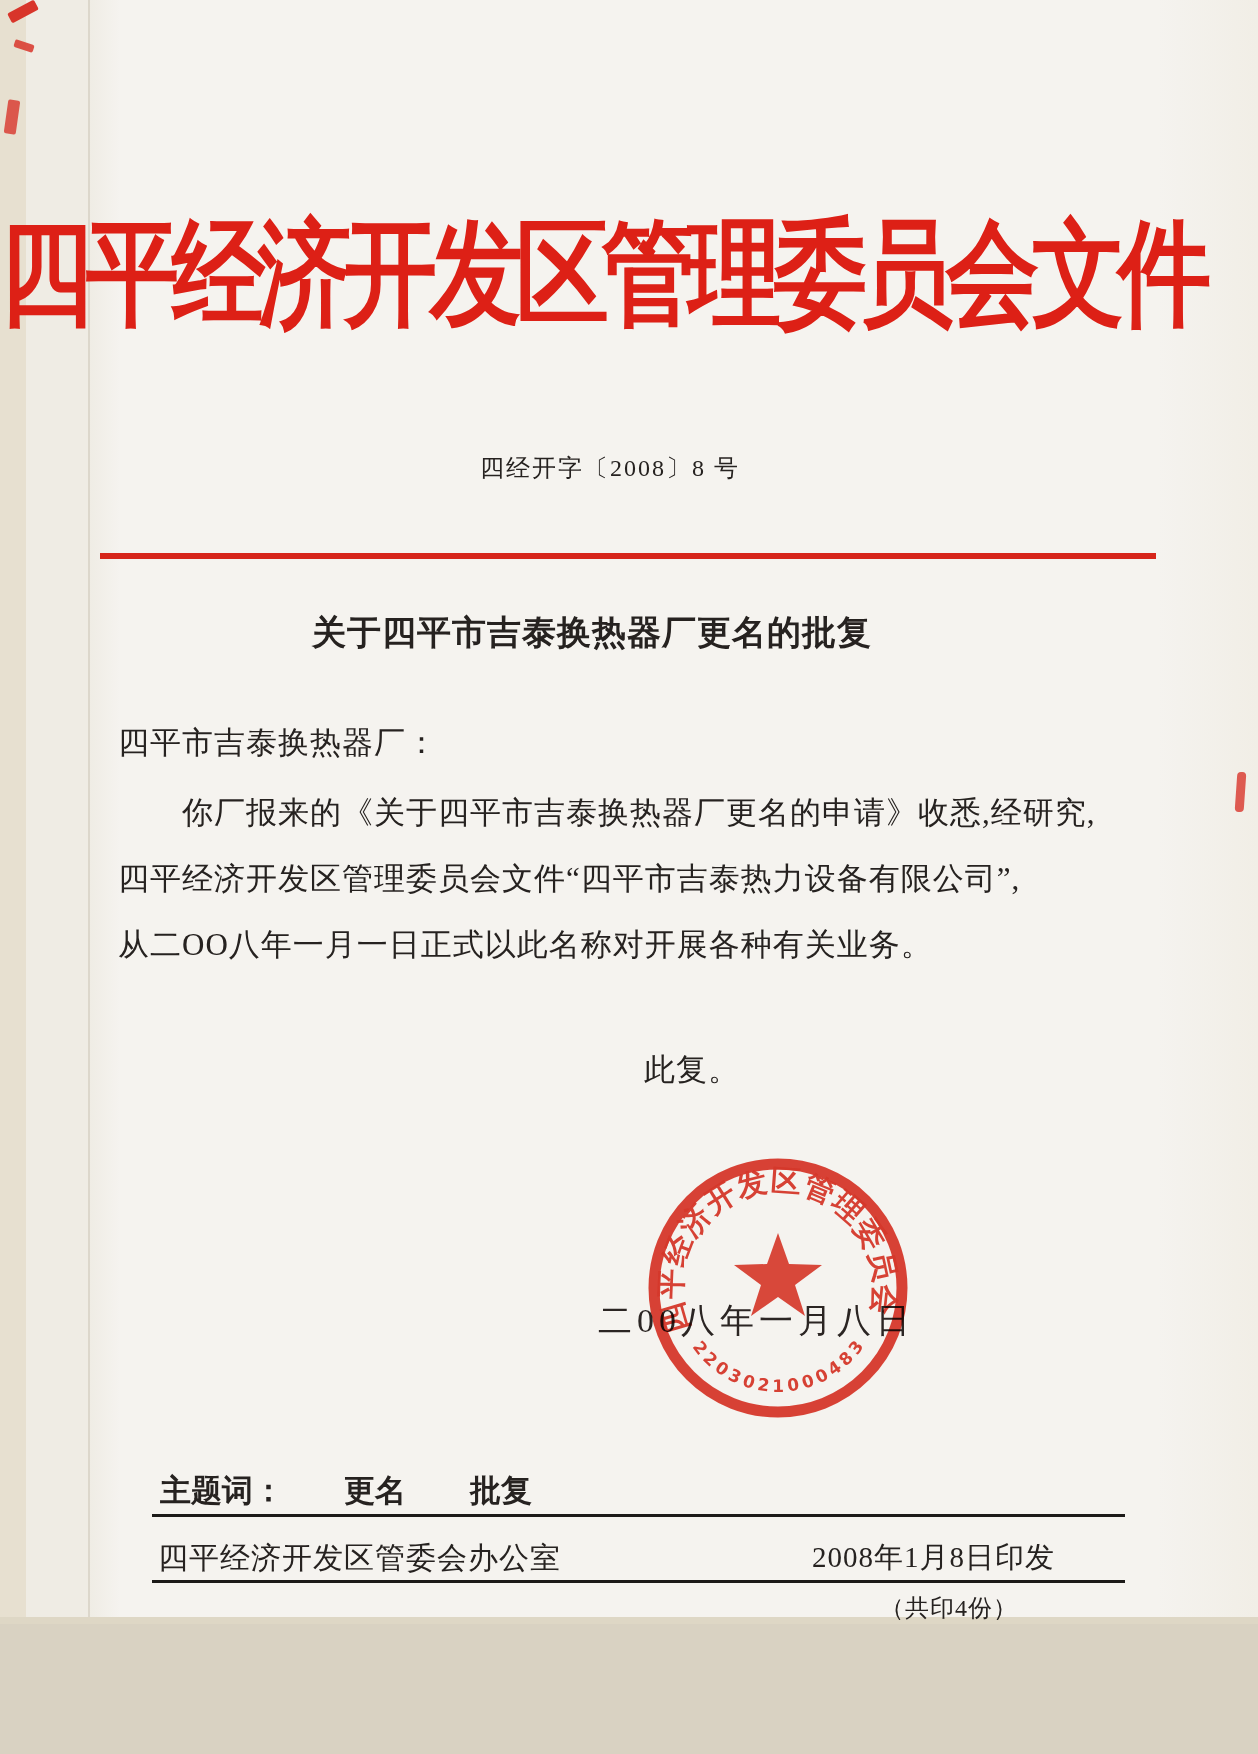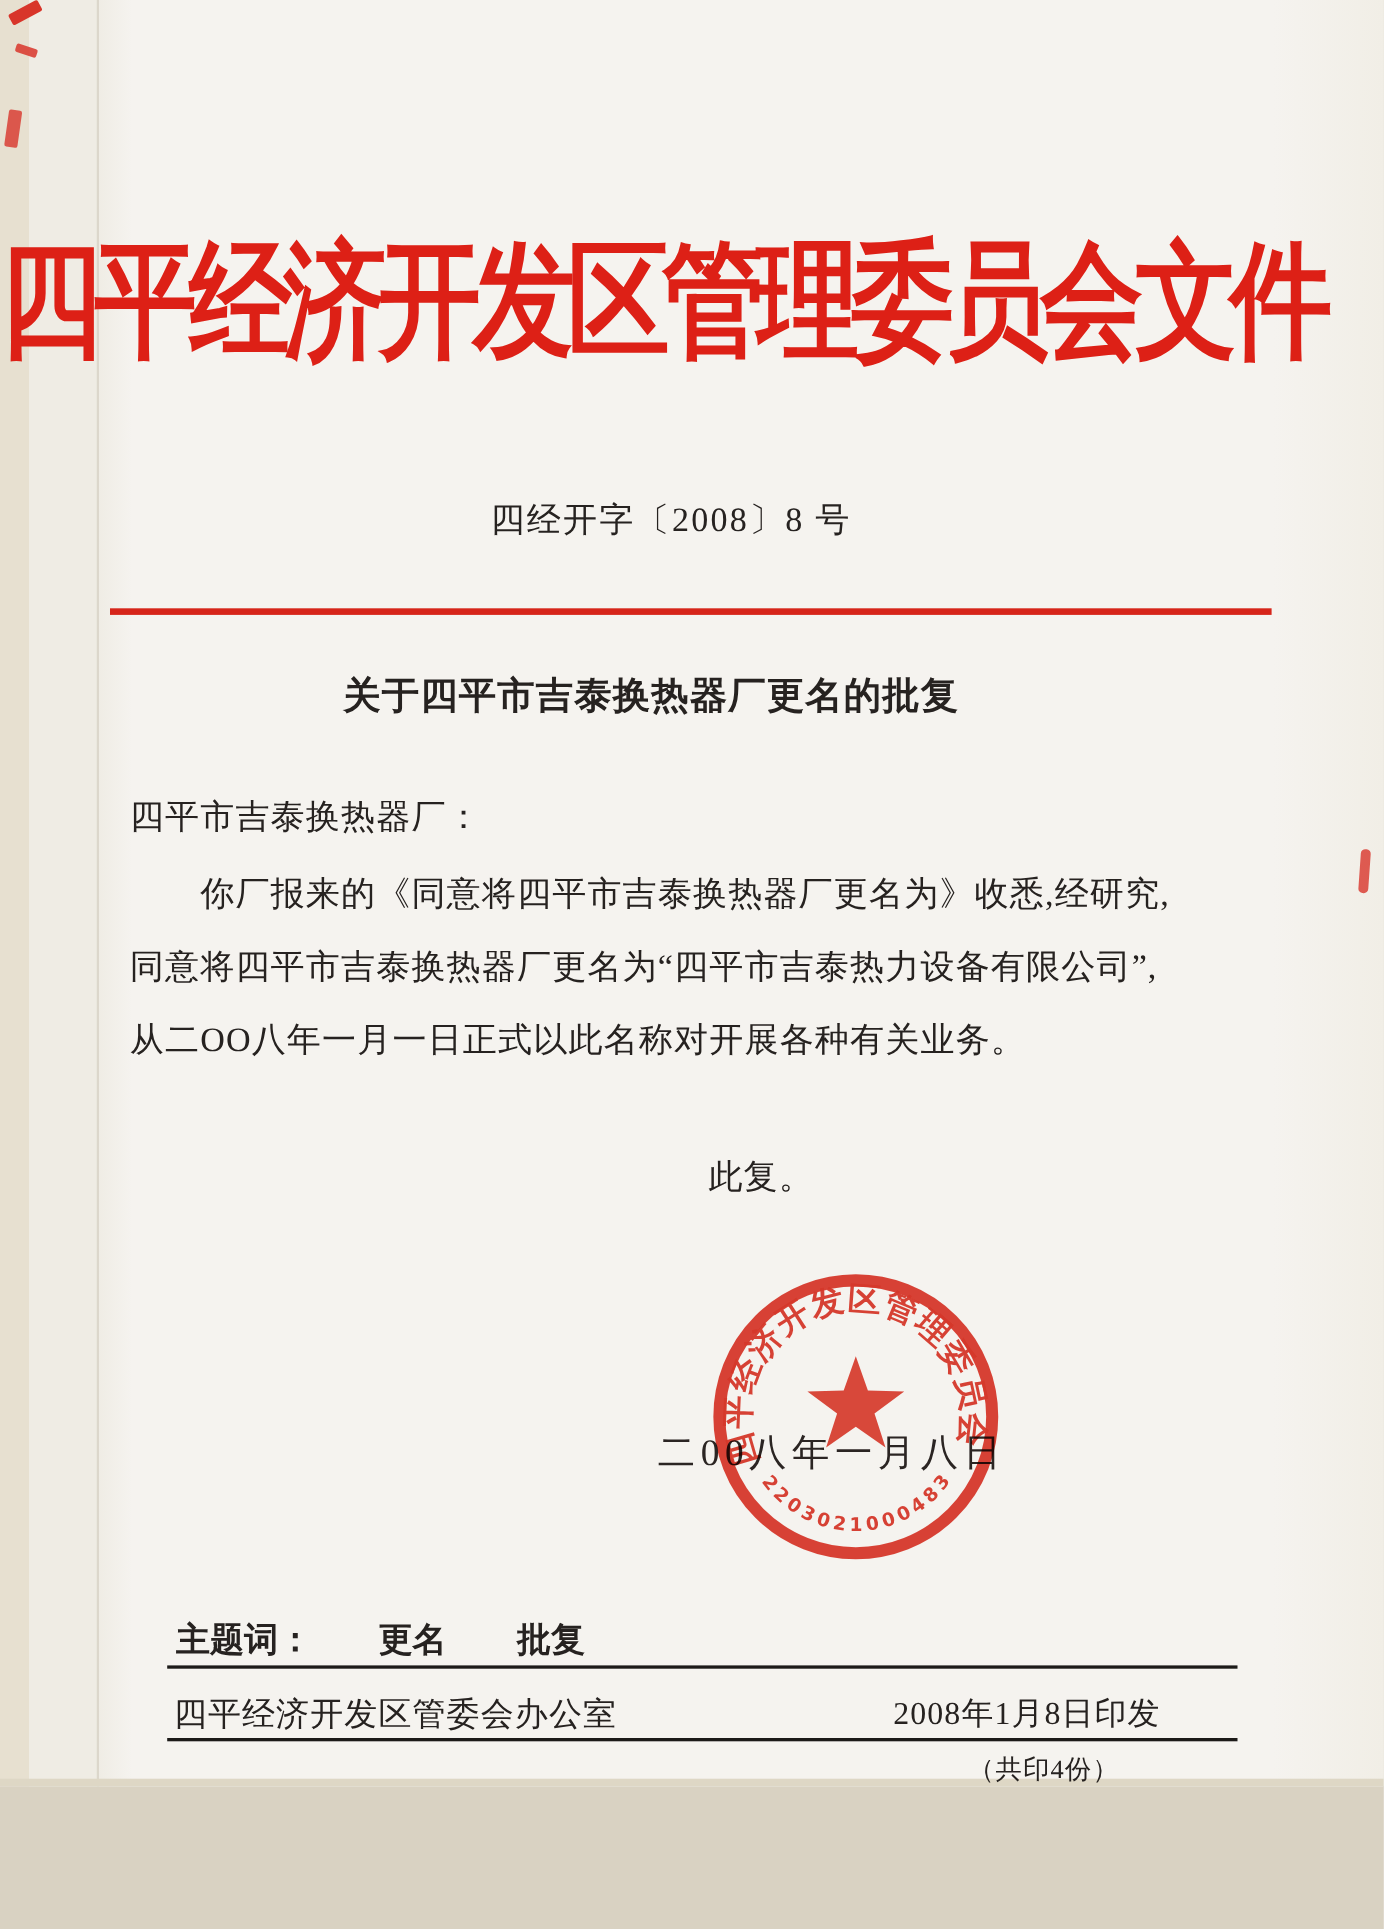--- a/index.html
+++ b/index.html
@@ -33,21 +33,21 @@
 
   .header-title {
     position: absolute; left: 0; top: 196px; width: 1130px;
     text-align: center;
     font-size: 93px; font-weight: 900; color: #dd2016;
     letter-spacing: -7px; white-space: nowrap;
     transform: scaleY(1.24); transform-origin: center top;
   }
   .doc-number {
     position: absolute; left: 0; top: 452px; width: 1220px;
-    text-align: center; font-size: 31px; letter-spacing: 2px;
+    text-align: center; font-size: 24px; letter-spacing: 2px;
   }
   .red-rule {
     position: absolute; left: 100px; top: 553px; width: 1056px; height: 6px;
     background: #d6251a;
   }
   .doc-title {
     position: absolute; left: 0; top: 610px; width: 1160px;
     text-align: center;
     font-family: "Liberation Sans", "DejaVu Sans", sans-serif;
     font-size: 34px; font-weight: 700; letter-spacing: 1px; padding-left: 24px;
@@ -114,22 +114,22 @@
 
   <div class="header-title">四平经济开发区管理委员会文件</div>
 
   <div class="doc-number">四经开字〔2008〕8 号</div>
 
   <div class="red-rule"></div>
 
   <div class="doc-title">关于四平市吉泰换热器厂更名的批复</div>
 
   <div class="body-line addressee">四平市吉泰换热器厂：</div>
-  <div class="body-line indent p1">你厂报来的《同意将四平市吉泰换热器厂更名为》收悉,经研究,</div>
-  <div class="body-line p2">同意将四平市吉泰换热器厂更名为“四平市吉泰热力设备有限公司”,</div>
+  <div class="body-line indent p1">你厂报来的《关于四平市吉泰换热器厂更名的申请》收悉,经研究,</div>
+  <div class="body-line p2">四平经济开发区管理委员会文件“四平市吉泰热力设备有限公司”,</div>
   <div class="body-line p3">从二OO八年一月一日正式以此名称对开展各种有关业务。</div>
   <div class="body-line indent closing">此复。</div>
 
   <div class="issue-date">二00八年一月八日</div>
 
   <svg class="seal" viewBox="0 0 270 270" xmlns="http://www.w3.org/2000/svg">
     <defs>
       <path id="sealArcTop" d="M 47,176 A 97,97 0 1 1 223,176" fill="none"></path>
       <path id="sealArcBottom" d="M 45,187 A 104,104 0 0 0 225,187" fill="none"></path>
     </defs>

